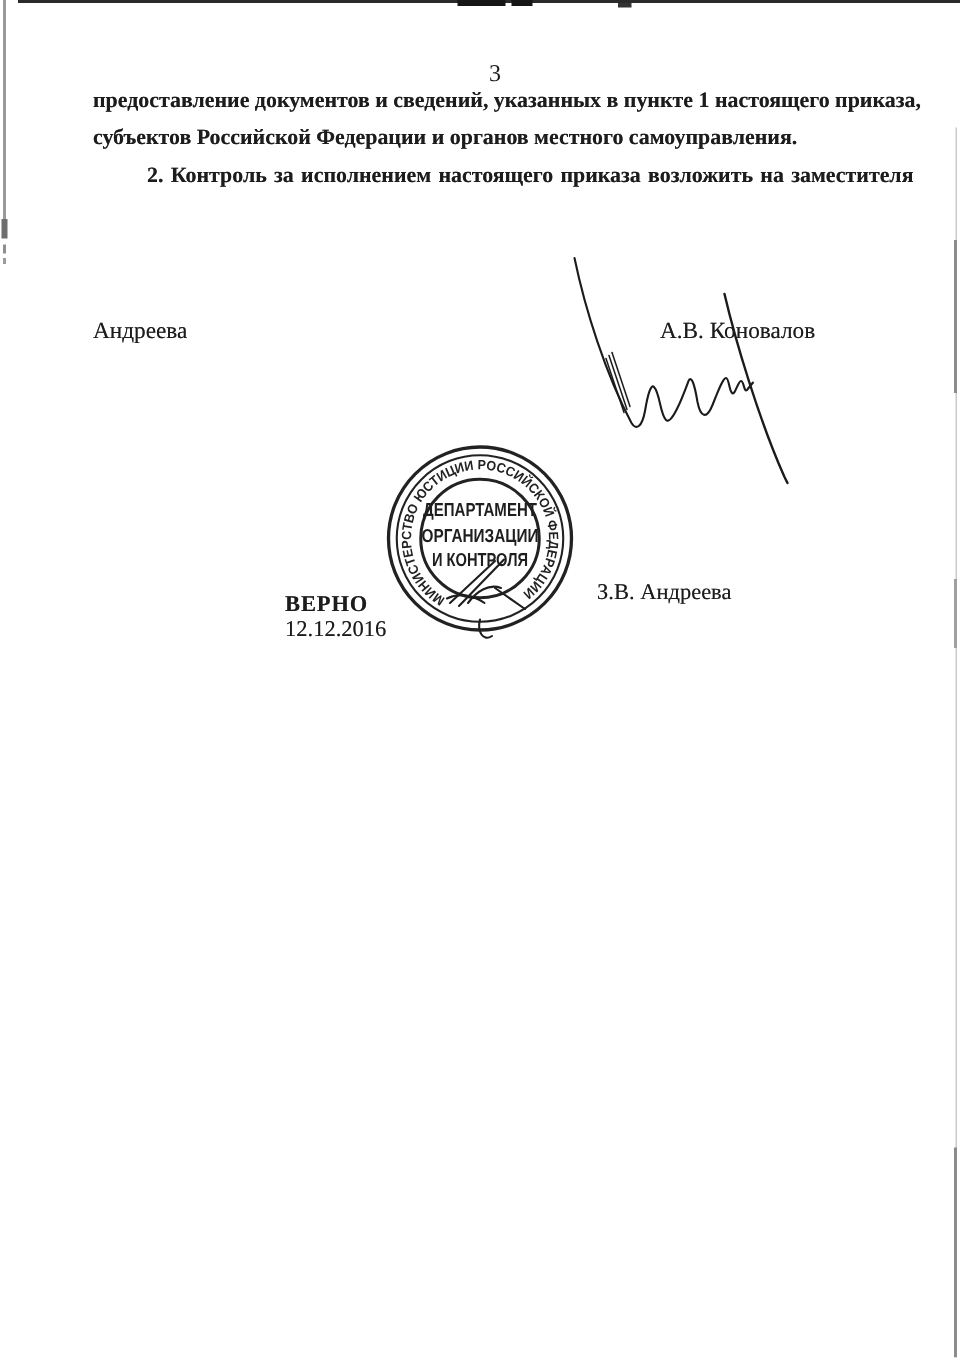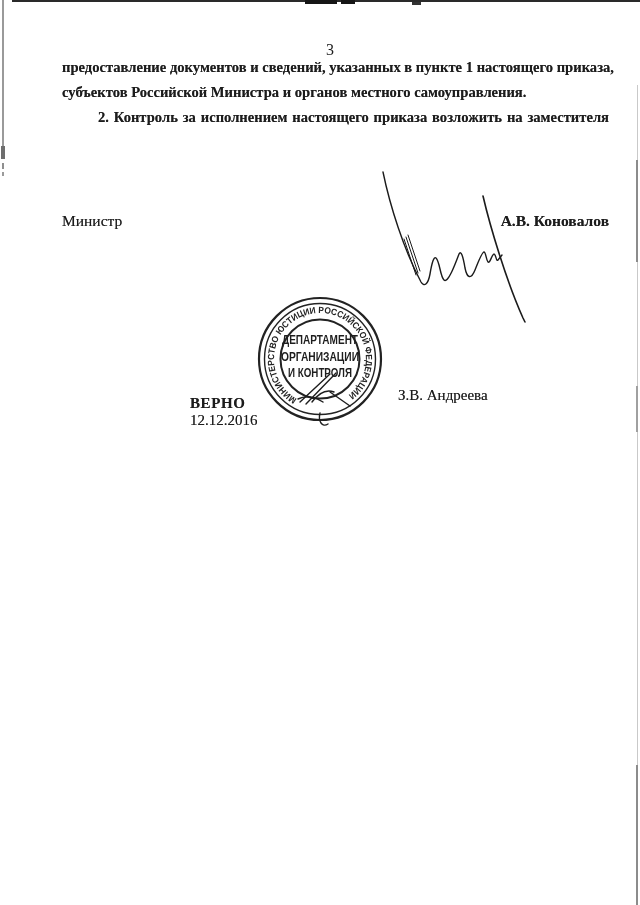--- a/index.html
+++ b/index.html
@@ -25,22 +25,22 @@
   
   .pageno { left:0; right:0; top:41px; text-align:center; font-size:16px;
             transform:translateX(10px); }
   .bodytext { left:62px; top:55px; width:547px; font-size:14.6px; line-height:25px;
               text-shadow:0 0 .4px rgba(0,0,0,.55);font-weight:bold; }
   .tl { white-space:nowrap; text-align:justify; text-align-last:justify; height:25px; }
   .tl.plain { text-align-last:left; }
   .tl.indent { padding-left:36px; width:511px; }
 
   .role   { left:62px;  top:212px; font-size:15.5px; text-shadow:0 0 .4px rgba(0,0,0,.55); }
-  .signer { left:440px; top:212px; width:169px; text-align:right; font-size:15.5px;
-            text-shadow:0 0 .4px rgba(0,0,0,.55);font-weight:bold; }
+  .signer { left:440px; top:212px; width:169px; text-align:left; font-size:15.5px;
+            text-shadow:0 0 .4px rgba(0,0,0,.55); }
 
   .verno { left:190px; top:383px; font-size:15px; line-height:17px;
            text-shadow:0 0 .4px rgba(0,0,0,.55); }
   .verno .b { font-weight:bold; letter-spacing:.6px;margin-top:12px; }
   .certname { left:398px; top:387px; font-size:15px; text-shadow:0 0 .4px rgba(0,0,0,.55);font-family:Liberation Serif, serif; }
 
   
   .sig-svg   { left:370px; top:158px; }
   .stamp-svg { left:250px; top:292px; }
   svg { overflow:visible; }
@@ -62,25 +62,25 @@
 <div class="abs left-dash2"></div>
 <div class="abs right-line"></div>
 <div class="abs right-seg1"></div>
 <div class="abs right-seg2"></div>
 <div class="abs right-seg3"></div>
 
 <div class="abs pageno">3</div>
 
 <div class="abs bodytext">
   <div class="tl">предоставление документов и сведений, указанных в пункте 1 настоящего приказа,</div>
-  <div class="tl plain">субъектов Российской Министра и органов местного самоуправления.</div>
+  <div class="tl plain">субъектов Российской Федерации и органов местного самоуправления.</div>
   <div class="tl indent">2. Контроль за исполнением  настоящего приказа возложить на заместителя</div>
 </div>
 
-<div class="abs role">Министр</div>
+<div class="abs role">Андреева</div>
 <div class="abs signer">А.В. Коновалов</div>
 
 <svg class="abs sig-svg" width="165" height="170" viewBox="0 0 165 170">
   <g fill="none" stroke="#1b1b1b" stroke-width="1.4" stroke-linecap="round">
     <path d="M 13 14 C 20 48, 34 92, 51 124 C 54 129, 58 127, 60 116
              C 62 104, 64 98, 66 100 C 70 104, 70 118, 74 122
              C 78 126, 86 104, 89 96 C 91 92, 93 98, 95 110
              C 97 120, 101 122, 105 112 C 109 102, 112 94, 114 94
              C 116 94, 116 102, 118 104 C 120 106, 122 96, 124 96
              C 126 96, 126 104, 128 102 L 132 97"></path>

